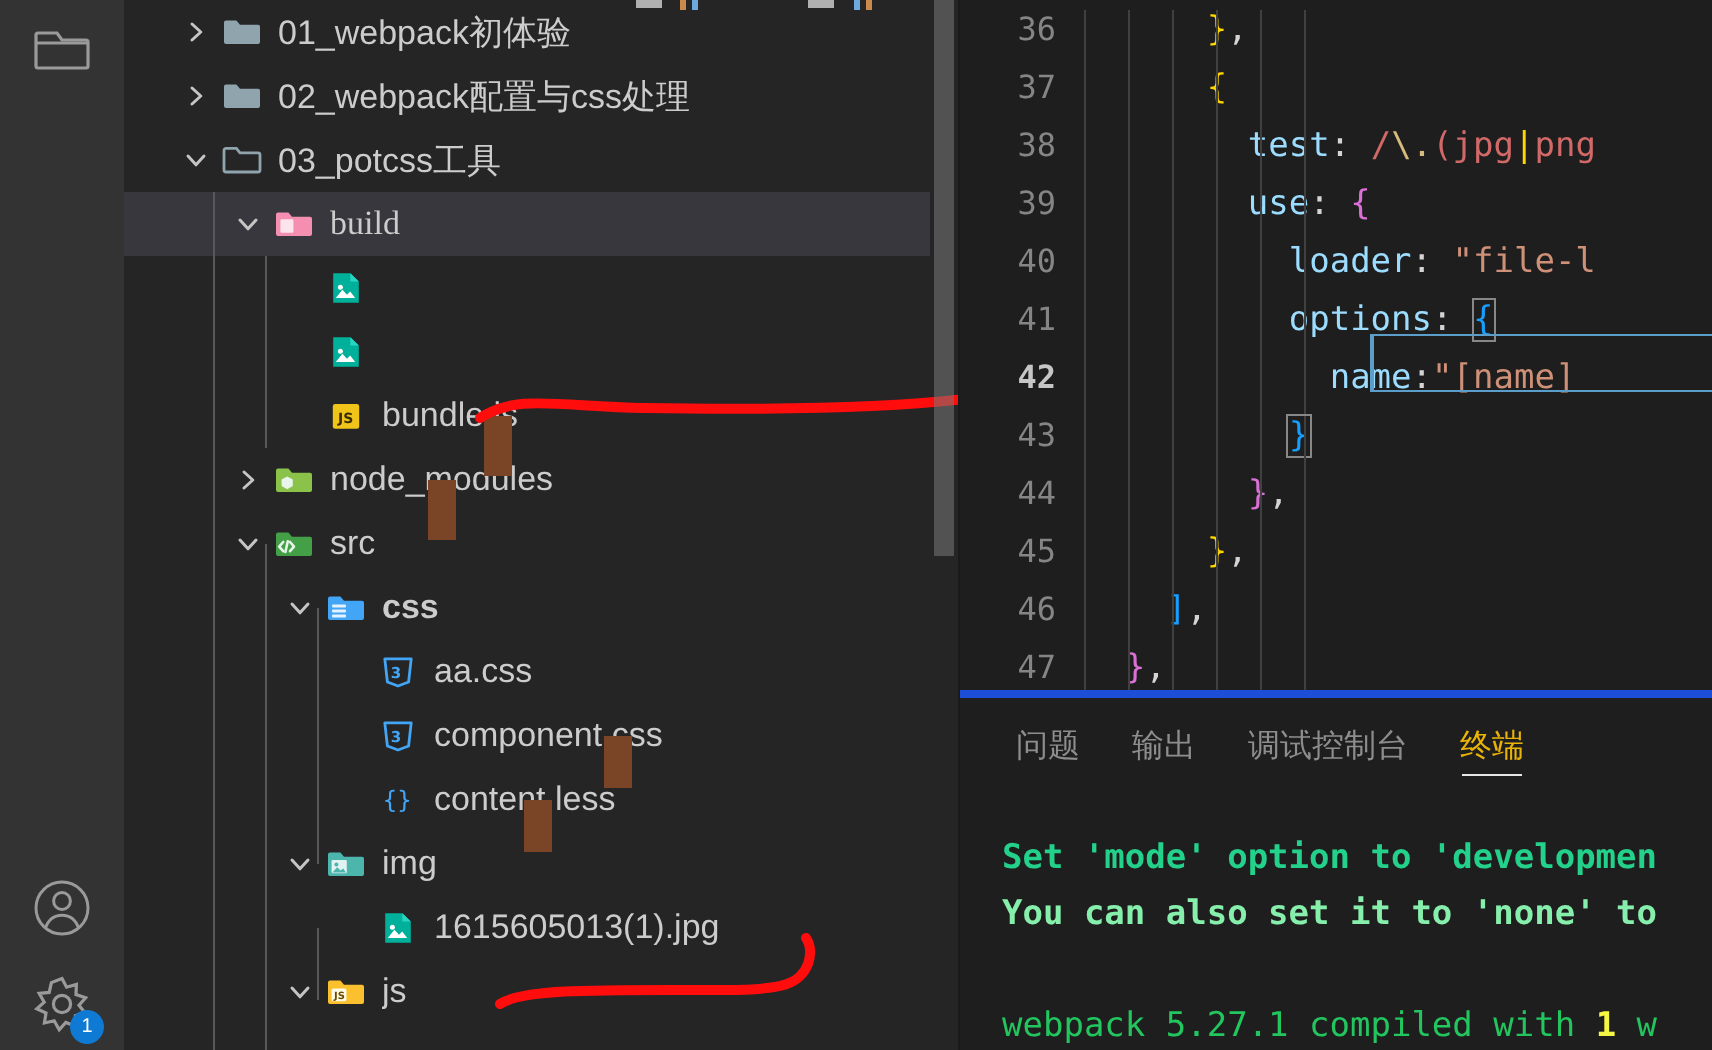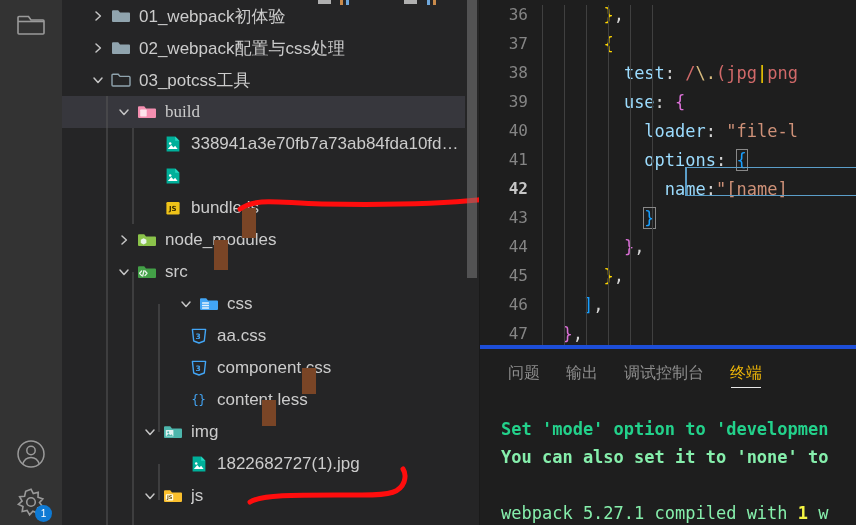--- a/index.html
+++ b/index.html
@@ -164,21 +164,21 @@
     position: absolute; top: 48px; left: 0; right: 0; bottom: 0;
     padding: 18px 0 0 21px;
     font-family: "DejaVu Sans Mono", monospace;
     font-size: 17px;
     white-space: pre;
     overflow: hidden;
   }
   .term-line { height: 28px; line-height: 28px; }
   .t-green { color: #23d18b; font-weight: bold; }
   .t-white { color: #86efac; font-weight: bold; }
-  .t-grey  { color: #86efac; }
+  .t-grey  { color: #22c55e; }
   .t-yellow{ color: #f5f543; font-weight: bold; }
 
   
   .top-strip {
     position: absolute; left: 300px; top: 0; width: 190px; height: 6px;
     pointer-events: none;
   }
 </style>
 </head>
 <body>
@@ -272,21 +272,20 @@
         <div class="row" style="padding-left: 78px;">
           <span class="twisty empty"></span>
           <span class="ficon">
             <svg width="20" height="18" viewBox="0 0 20 18">
               <path d="M3.6 1.6 L12.2 1.6 L16.4 5.8 L16.4 16.4 L3.6 16.4 Z" fill="#00b09a"></path>
               <path d="M12.2 1.6 L16.4 5.8 L12.2 5.8 Z" fill="#26d6c1"></path>
               <circle cx="7.2" cy="8.6" r="1.25" fill="#ffffff"></circle>
               <path d="M4.9 14.0 L8.2 9.9 L10.5 12.4 L12.1 10.8 L14.6 14.0 Z" fill="#ffffff"></path>
             </svg>
           </span>
-          <span class="label">338941a3e70fb7a73ab84fda10fd1…</span>
         </div>
         <div class="row" style="padding-left: 78px;">
           <span class="twisty empty"></span>
           <span class="ficon">
             <svg width="20" height="18" viewBox="0 0 20 18">
               <path d="M3.6 1.6 L12.2 1.6 L16.4 5.8 L16.4 16.4 L3.6 16.4 Z" fill="#00b09a"></path>
               <path d="M12.2 1.6 L16.4 5.8 L12.2 5.8 Z" fill="#26d6c1"></path>
               <circle cx="7.2" cy="8.6" r="1.25" fill="#ffffff"></circle>
               <path d="M4.9 14.0 L8.2 9.9 L10.5 12.4 L12.1 10.8 L14.6 14.0 Z" fill="#ffffff"></path>
             </svg>
@@ -325,21 +324,21 @@
           <span class="ficon">
             <svg width="20" height="18" viewBox="0 0 20 18">
               <path d="M1 4.2 A1 1 0 0 1 2 3.2 L7.2 3.2 L9 5.4 L18 5.4 A1 1 0 0 1 19 6.4 L19 14 A1 1 0 0 1 18 15 L2 15 A1 1 0 0 1 1 14 Z" fill="#43a047"></path>
               <path d="M4.6 12.6 L2.6 10.3 L4.6 8.0" fill="none" stroke="#e8f5e9" stroke-width="1.3" stroke-linecap="round" stroke-linejoin="round"></path>
               <path d="M8.0 12.6 L10.0 10.3 L8.0 8.0" fill="none" stroke="#e8f5e9" stroke-width="1.3" stroke-linecap="round" stroke-linejoin="round"></path>
               <path d="M6.9 7.6 L5.7 13.0" fill="none" stroke="#e8f5e9" stroke-width="1.3" stroke-linecap="round"></path>
             </svg>
           </span>
           <span class="label">src</span>
         </div>
-        <div class="row" style="padding-left: 114px;">
+        <div class="row" style="padding-left: 78px; font-weight: bold;">
           <span class="twisty">
             <svg width="14" height="14" viewBox="0 0 14 14">
               <path d="M3 5 L7 9.4 L11 5" fill="none" stroke="#c5c5c5" stroke-width="1.5" stroke-linecap="round" stroke-linejoin="round"></path>
             </svg>
           </span>
           <span class="ficon">
             <svg width="20" height="18" viewBox="0 0 20 18">
               <path d="M1 4.2 A1 1 0 0 1 2 3.2 L7.2 3.2 L9 5.4 L18 5.4 A1 1 0 0 1 19 6.4 L19 14 A1 1 0 0 1 18 15 L2 15 A1 1 0 0 1 1 14 Z" fill="#42a5f5"></path>
               <rect x="3.0" y="7.2" width="7.0" height="1.5" fill="#e3f2fd" rx="0.5"></rect>
               <rect x="3.0" y="9.7" width="7.0" height="1.5" fill="#e3f2fd" rx="0.5"></rect>
@@ -396,21 +395,21 @@
         <div class="row" style="padding-left: 104px;">
           <span class="twisty empty"></span>
           <span class="ficon">
             <svg width="20" height="18" viewBox="0 0 20 18">
               <path d="M3.6 1.6 L12.2 1.6 L16.4 5.8 L16.4 16.4 L3.6 16.4 Z" fill="#00b09a"></path>
               <path d="M12.2 1.6 L16.4 5.8 L12.2 5.8 Z" fill="#26d6c1"></path>
               <circle cx="7.2" cy="8.6" r="1.25" fill="#ffffff"></circle>
               <path d="M4.9 14.0 L8.2 9.9 L10.5 12.4 L12.1 10.8 L14.6 14.0 Z" fill="#ffffff"></path>
             </svg>
           </span>
-          <span class="label">1822682727(1).jpg</span>
+          <span class="label">1615605013(1).jpg</span>
         </div>
         <div class="row" style="padding-left: 78px;">
           <span class="twisty">
             <svg width="14" height="14" viewBox="0 0 14 14">
               <path d="M3 5 L7 9.4 L11 5" fill="none" stroke="#c5c5c5" stroke-width="1.5" stroke-linecap="round" stroke-linejoin="round"></path>
             </svg>
           </span>
           <span class="ficon">
             <svg width="20" height="18" viewBox="0 0 20 18">
               <path d="M1 4.2 A1 1 0 0 1 2 3.2 L7.2 3.2 L9 5.4 L18 5.4 A1 1 0 0 1 19 6.4 L19 14 A1 1 0 0 1 18 15 L2 15 A1 1 0 0 1 1 14 Z" fill="#fbc02d"></path>

